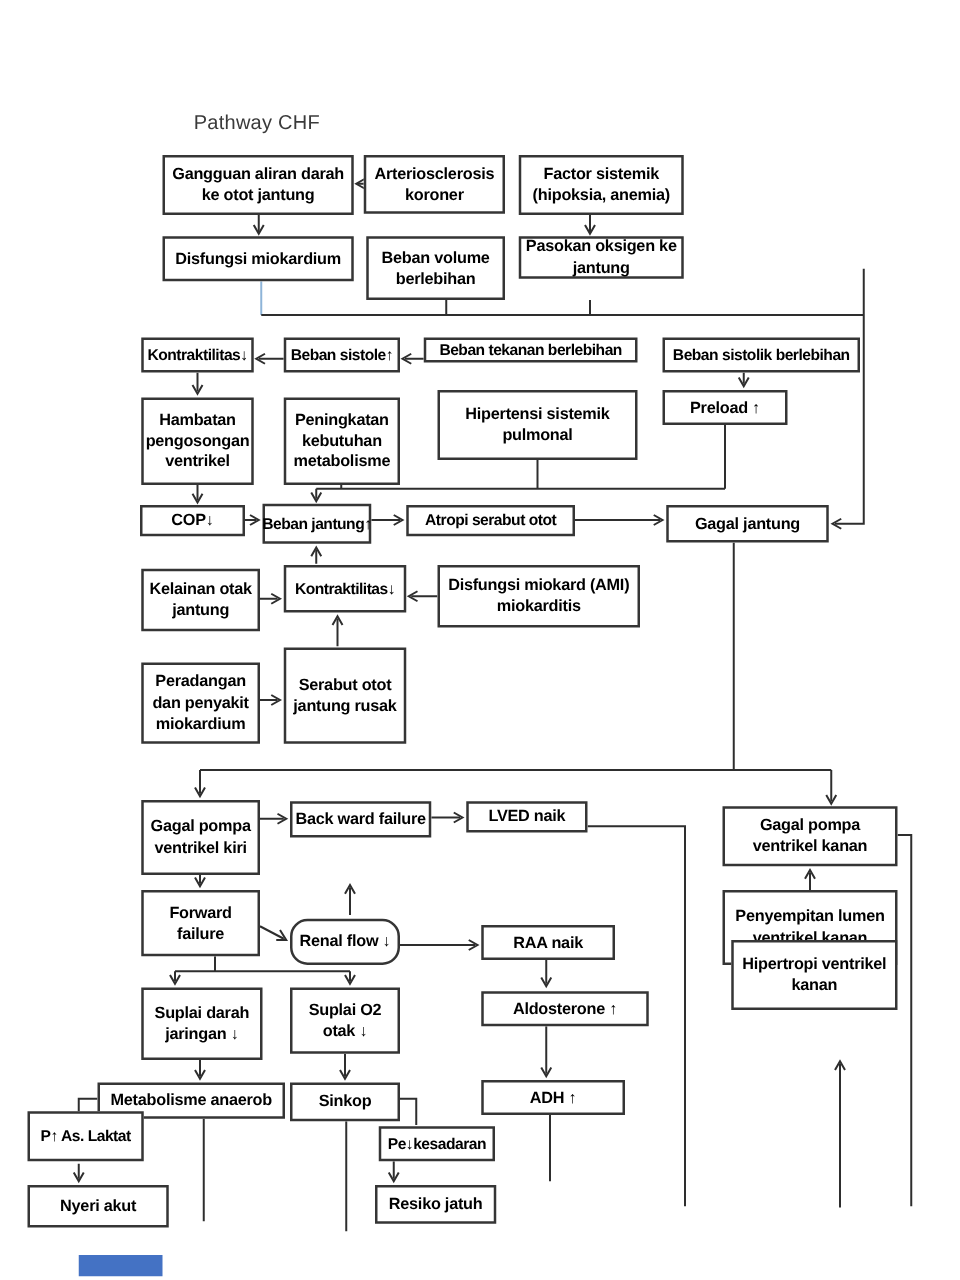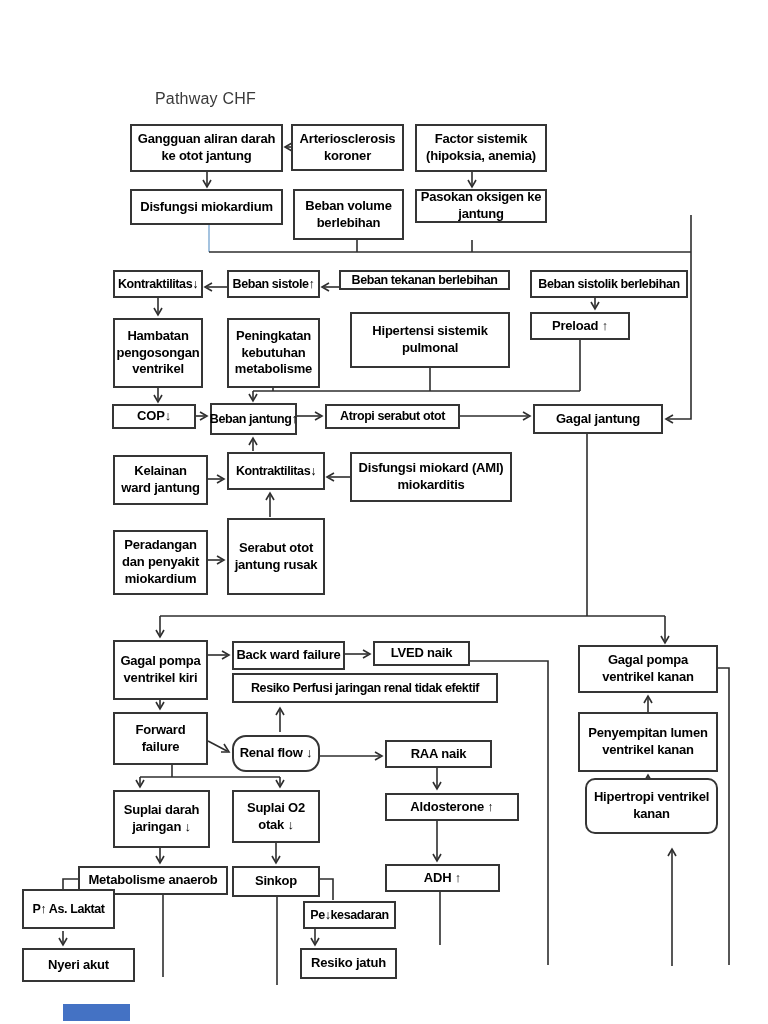--- a/index.html
+++ b/index.html
@@ -152,49 +152,48 @@
   <div class="node" style="left:113px;top:318px;width:90px;height:70px;">Hambatan pengosongan ventrikel</div>
   <div class="node" style="left:227px;top:318px;width:93px;height:70px;">Peningkatan kebutuhan metabolisme</div>
   <div class="node" style="left:350px;top:312px;width:160px;height:56px;">Hipertensi sistemik pulmonal</div>
   <div class="node nw" style="left:530px;top:312px;width:100px;height:28px;">Preload ↑</div>
 
   <div class="node nw" style="left:112px;top:404px;width:84px;height:25px;">COP↓</div>
   <div class="node nw sm" style="left:210px;top:403px;width:87px;height:32px;">Beban jantung↑</div>
   <div class="node nw sm" style="left:325px;top:404px;width:135px;height:25px;">Atropi serabut otot</div>
   <div class="node nw" style="left:533px;top:404px;width:130px;height:30px;">Gagal jantung</div>
 
-  <div class="node" style="left:113px;top:455px;width:95px;height:50px;">Kelainan ward jantung</div>
+  <div class="node" style="left:113px;top:455px;width:95px;height:50px;">Kelainan otak jantung</div>
   <div class="node nw sm" style="left:227px;top:452px;width:98px;height:38px;">Kontraktilitas↓</div>
   <div class="node" style="left:350px;top:452px;width:162px;height:50px;">Disfungsi miokard (AMI) miokarditis</div>
 
   <div class="node" style="left:113px;top:530px;width:95px;height:65px;">Peradangan dan penyakit miokardium</div>
   <div class="node" style="left:227px;top:518px;width:98px;height:77px;">Serabut otot jantung rusak</div>
 
   <div class="node" style="left:113px;top:640px;width:95px;height:60px;">Gagal pompa ventrikel kiri</div>
   <div class="node nw" style="left:232px;top:641px;width:113px;height:29px;">Back ward failure</div>
   <div class="node nw" style="left:373px;top:641px;width:97px;height:25px;">LVED naik</div>
   <div class="node" style="left:578px;top:645px;width:140px;height:48px;">Gagal pompa ventrikel kanan</div>
-  <div class="node nw sm" style="left:232px;top:673px;width:266px;height:30px;">Resiko Perfusi jaringan renal tidak efektif</div>
 
   <div class="node" style="left:113px;top:712px;width:95px;height:53px;">Forward failure</div>
   <div class="node nw" style="left:232px;top:735px;width:88px;height:37px;border-radius:14px;">Renal flow ↓</div>
   <div class="node nw" style="left:385px;top:740px;width:107px;height:28px;">RAA naik</div>
 
   <div class="node" style="left:113px;top:790px;width:97px;height:58px;">Suplai darah jaringan ↓</div>
   <div class="node" style="left:232px;top:790px;width:88px;height:53px;">Suplai O2 otak ↓</div>
   <div class="node nw" style="left:385px;top:793px;width:134px;height:28px;">Aldosterone ↑</div>
 
   <div class="node nw" style="left:78px;top:866px;width:150px;height:29px;">Metabolisme anaerob</div>
   <div class="node nw" style="left:232px;top:866px;width:88px;height:31px;">Sinkop</div>
   <div class="node nw" style="left:385px;top:864px;width:115px;height:28px;">ADH ↑</div>
 
   <div class="node nw sm" style="left:22px;top:889px;width:93px;height:40px;">P↑ As. Laktat</div>
   <div class="node nw sm" style="left:303px;top:901px;width:93px;height:28px;">Pe↓kesadaran</div>
 
   <div class="node nw" style="left:22px;top:948px;width:113px;height:34px;">Nyeri akut</div>
   <div class="node nw" style="left:300px;top:948px;width:97px;height:31px;">Resiko jatuh</div>
 
   <div class="node" style="left:578px;top:712px;width:140px;height:60px;">Penyempitan lumen ventrikel kanan</div>
-  <div class="node" style="left:585px;top:778px;width:133px;height:56px;border-radius:10px;">Hipertropi ventrikel kanan</div>
+  <div class="node" style="left:585px;top:752px;width:133px;height:56px;">Hipertropi ventrikel kanan</div>
 
   <div class="bluebox" style="background: rgb(68, 114, 196);"></div>
 
 </div>
 
 </body></html>

